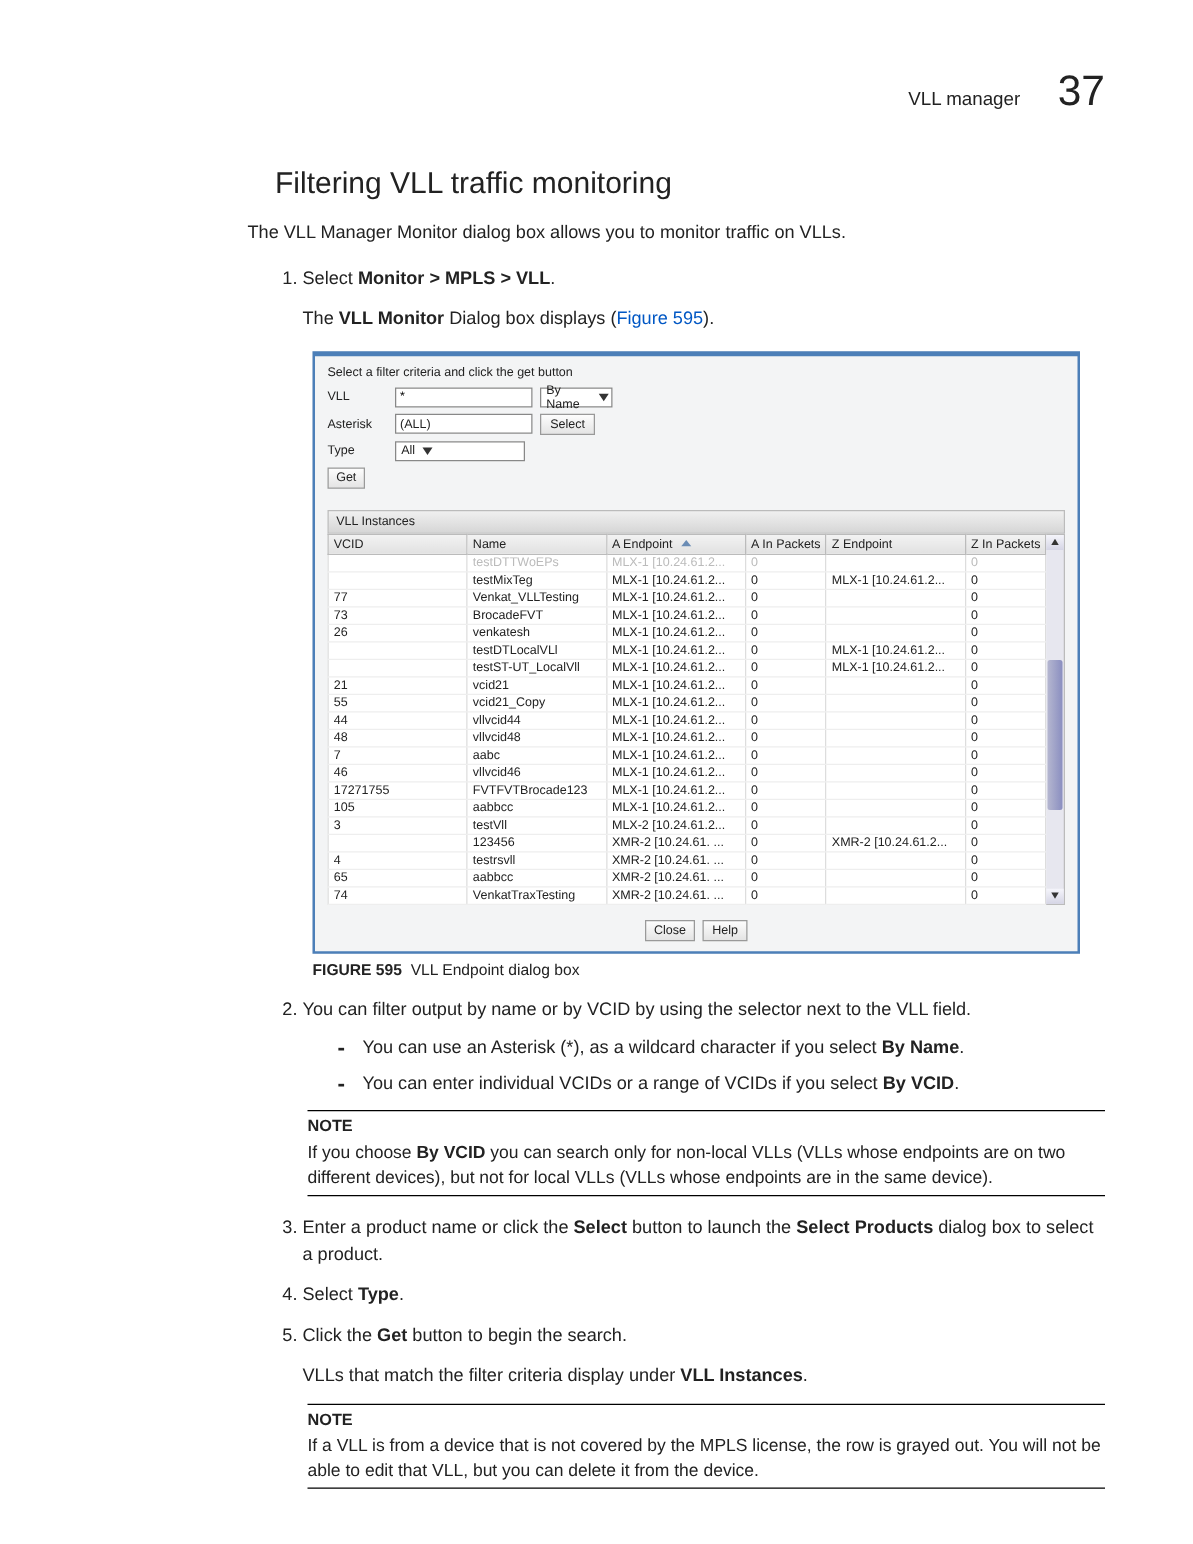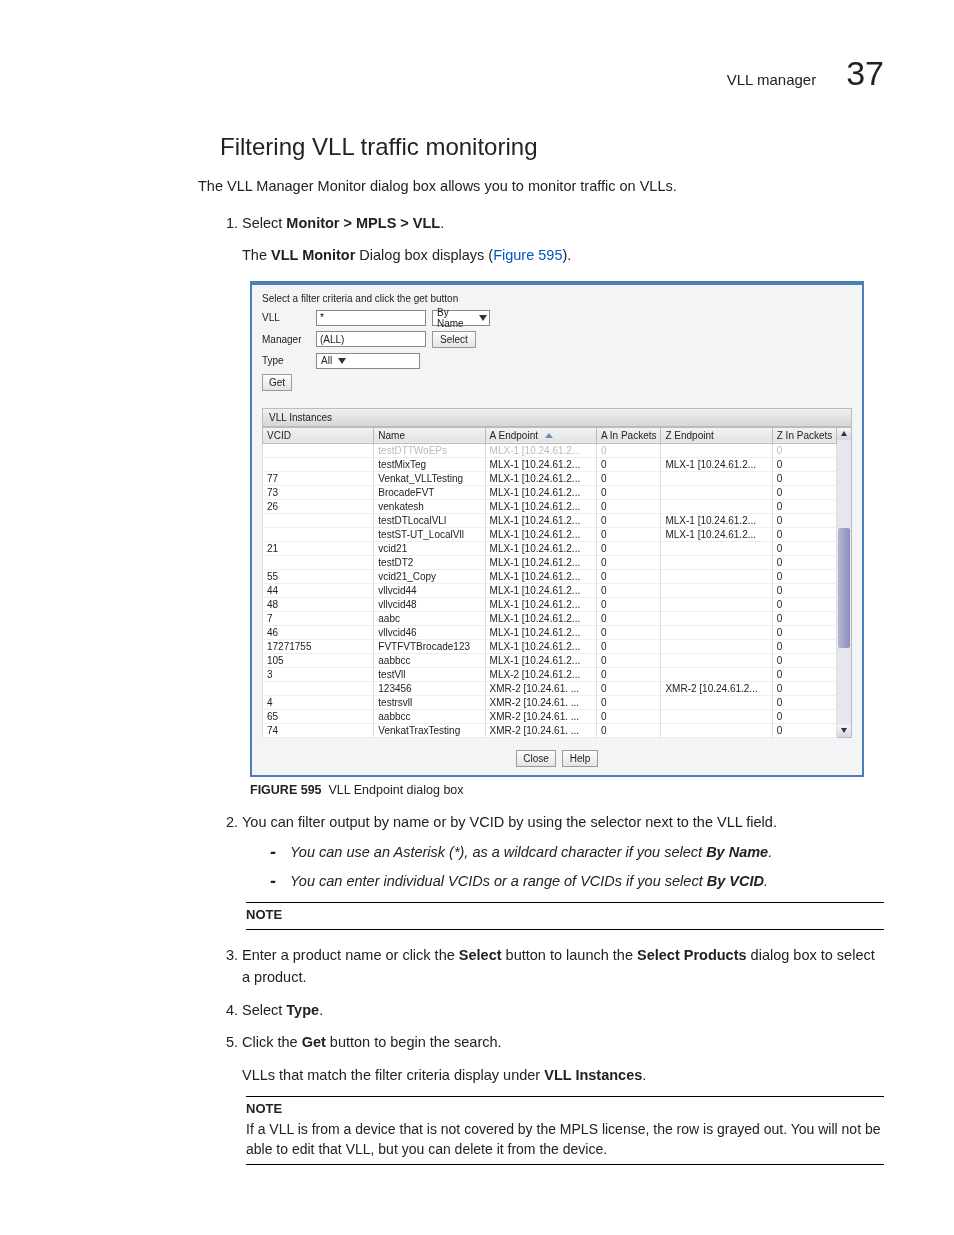--- a/index.html
+++ b/index.html
@@ -59,21 +59,20 @@
     margin: 10px 0 14px 156px;
     font-size: 14px;
     line-height: 1.45;
   }
   .note-rule { border-top: 1.5px solid #000; margin-bottom: 3px; }
   .note-title { font-weight: 700; font-size: 13px; }
   .dash-list {
     list-style: none;
     padding: 0;
     margin: 8px 0 6px 28px;
-    font-style: italic;
   }
   .dash-list li {
     position: relative;
     padding-left: 20px;
     margin-bottom: 6px;
     font-size: 14.5px;
   }
   .dash-list li::before {
     content: "-";
     position: absolute;
@@ -216,21 +215,21 @@
     <div class="frow">
       <span class="flabel">VLL</span>
       <input class="finput" style="width: 110px;" value="*">
       <span class="dropdown" style="width:58px">
         <span>By Name</span>
         <span class="tri-down"></span>
       </span>
     </div>
 
     <div class="frow">
-      <span class="flabel2">Manager</span>
+      <span class="flabel2">Asterisk</span>
       <span class="finput" style="width:110px;display:inline-flex;align-items:center">(ALL)</span>
       <span class="fbtn" style="width:44px">Select</span>
     </div>
 
     <div class="frow">
       <span class="flabel2">Type</span>
       <span class="dropdown" style="width:104px;justify-content:flex-start">
         <span>All</span>
         <span class="tri-down"></span>
       </span>
@@ -325,28 +324,20 @@
             </tr>
             <tr>
               <td>21</td>
               <td>vcid21</td>
               <td>MLX-1 [10.24.61.2...</td>
               <td>0</td>
               <td></td>
               <td>0</td>
             </tr>
             <tr>
-              <td></td>
-              <td>testDT2</td>
-              <td>MLX-1 [10.24.61.2...</td>
-              <td>0</td>
-              <td></td>
-              <td>0</td>
-            </tr>
-            <tr>
               <td>55</td>
               <td>vcid21_Copy</td>
               <td>MLX-1 [10.24.61.2...</td>
               <td>0</td>
               <td></td>
               <td>0</td>
             </tr>
             <tr>
               <td>44</td>
               <td>vllvcid44</td>
@@ -468,20 +459,23 @@
       <li>
         <span>You can enter individual VCIDs or a range of VCIDs if you select </span><b>By VCID</b><span>.</span>
       </li>
     </ul>
   </li>
 </ol>
 
 <div class="note-box">
   <div class="note-rule"></div>
   <div class="note-title">NOTE</div>
+  <div>
+    <span>If you choose </span><b>By VCID</b><span> you can search only for non-local VLLs (VLLs whose endpoints are on two different devices), but not for local VLLs (VLLs whose endpoints are in the same device).</span>
+  </div>
   <div class="note-rule" style="margin-top:4px"></div>
 </div>
 
 <ol class="steps" start="3">
   <li>
     <span>Enter a product name or click the </span><b>Select</b><span> button to launch the </span><b>Select Products</b><span> dialog box to select a product.</span>
   </li>
   <li>
     <span>Select </span><b>Type</b><span>.</span>
   </li>

